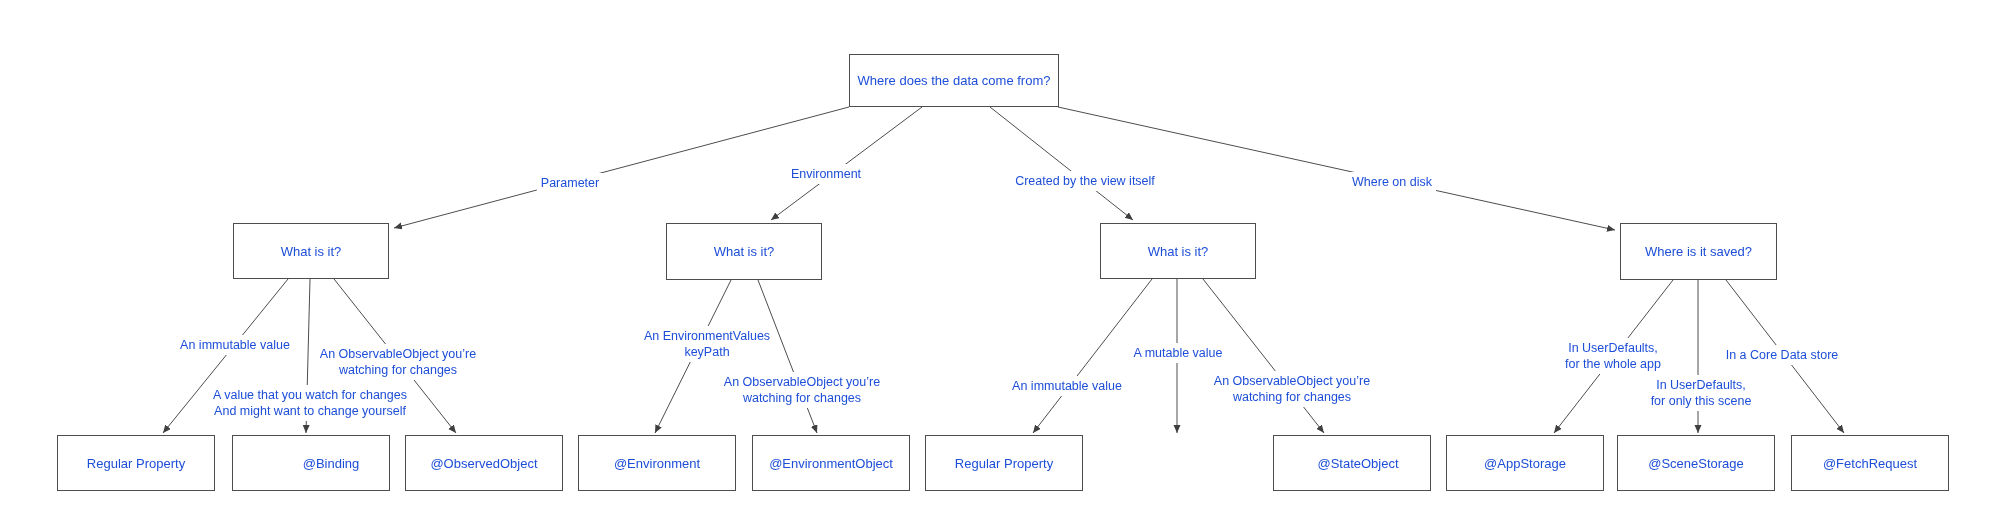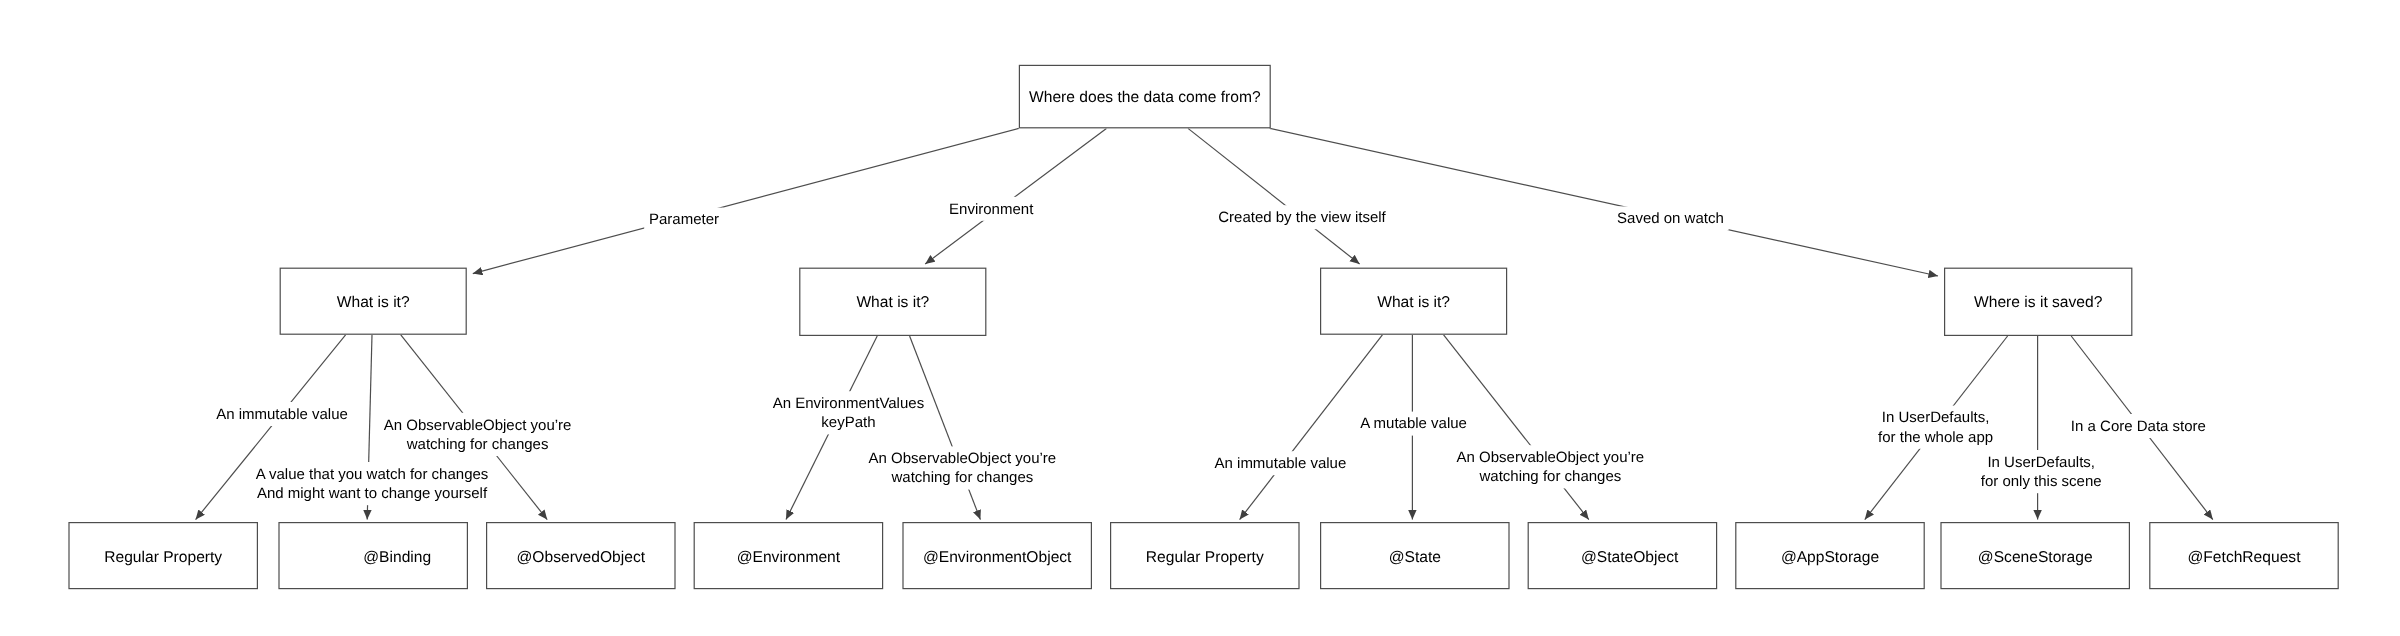--- a/index.html
+++ b/index.html
@@ -2,21 +2,21 @@
 <html><head>
 <meta charset="utf-8">
 <style>
   html, body { margin: 0; padding: 0; background: #ffffff; }
   .canvas {
     position: relative;
     width: 2000px;
     height: 530px;
     background: #ffffff;
     font-family: "Liberation Sans", "DejaVu Sans", sans-serif;
-    color: #000000;
+    color: #1d4ed8;
     overflow: hidden;
   }
   svg.wires {
     position: absolute;
     left: 0; top: 0;
     width: 2000px; height: 530px;
     z-index: 1;
   }
   .node {
     position: absolute;
@@ -106,40 +106,37 @@
   </div>
   <div class="node leaf" style="left:578px; top:435px; width:158px; height:56px;">
     <span>@Environment</span>
   </div>
   <div class="node leaf" style="left:752px; top:435px; width:158px; height:56px;">
     <span>@EnvironmentObject</span>
   </div>
   <div class="node leaf" style="left:925px; top:435px; width:158px; height:56px;">
     <span>Regular Property</span>
   </div>
-  <div class="node leaf" style="left:1100px; top:435px; width:158px; height:56px;">
-    <span>@State</span>
-  </div>
   <div class="node leaf" style="left:1273px; top:435px; width:158px; height:56px;padding-left:12px;">
     <span>@StateObject</span>
   </div>
   <div class="node leaf" style="left:1446px; top:435px; width:158px; height:56px;">
     <span>@AppStorage</span>
   </div>
   <div class="node leaf" style="left:1617px; top:435px; width:158px; height:56px;">
     <span>@SceneStorage</span>
   </div>
   <div class="node leaf" style="left:1791px; top:435px; width:158px; height:56px;">
     <span>@FetchRequest</span>
   </div>
 
   <div class="edge-label" style="left:570px; top:183px;">Parameter</div>
   <div class="edge-label" style="left:826px; top:174px;">Environment</div>
   <div class="edge-label" style="left:1085px; top:181px;">Created by the view itself</div>
-  <div class="edge-label" style="left:1392px; top:182px;">Saved on watch</div>
+  <div class="edge-label" style="left:1392px; top:182px;">Where on disk</div>
 
   <div class="edge-label" style="left:235px; top:345px;">An immutable value</div>
   <div class="edge-label" style="left:310px; top:403px;">A value that you watch for changes
 And might want to change yourself</div>
   <div class="edge-label" style="left:398px; top:362px;">An ObservableObject you’re
 watching for changes</div>
 
   <div class="edge-label" style="left:707px; top:344px;">An EnvironmentValues
 keyPath</div>
   <div class="edge-label" style="left:802px; top:390px;">An ObservableObject you’re

